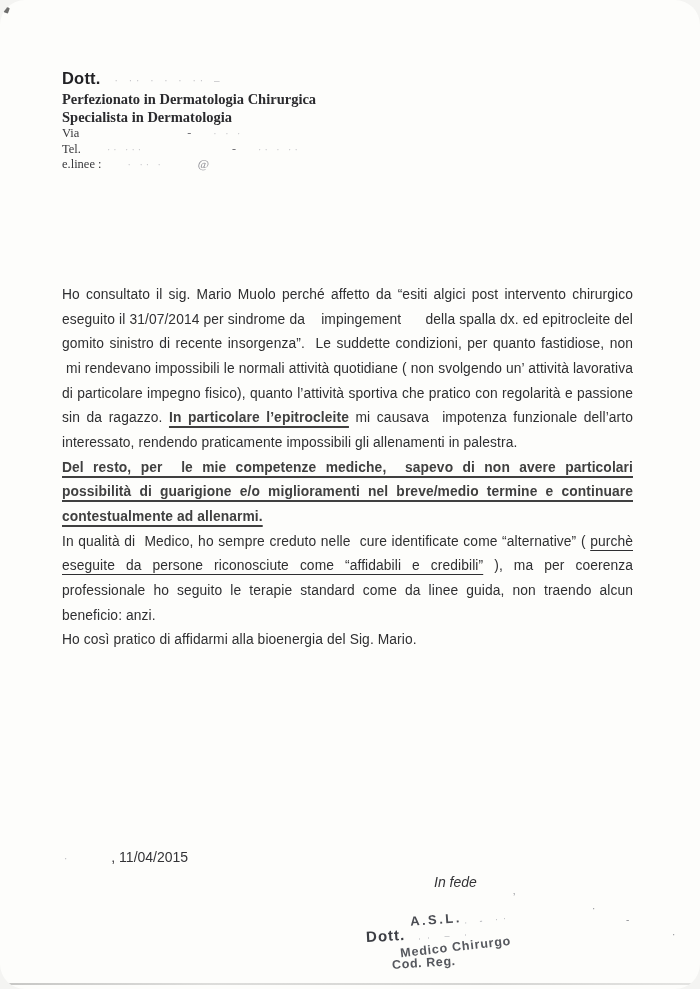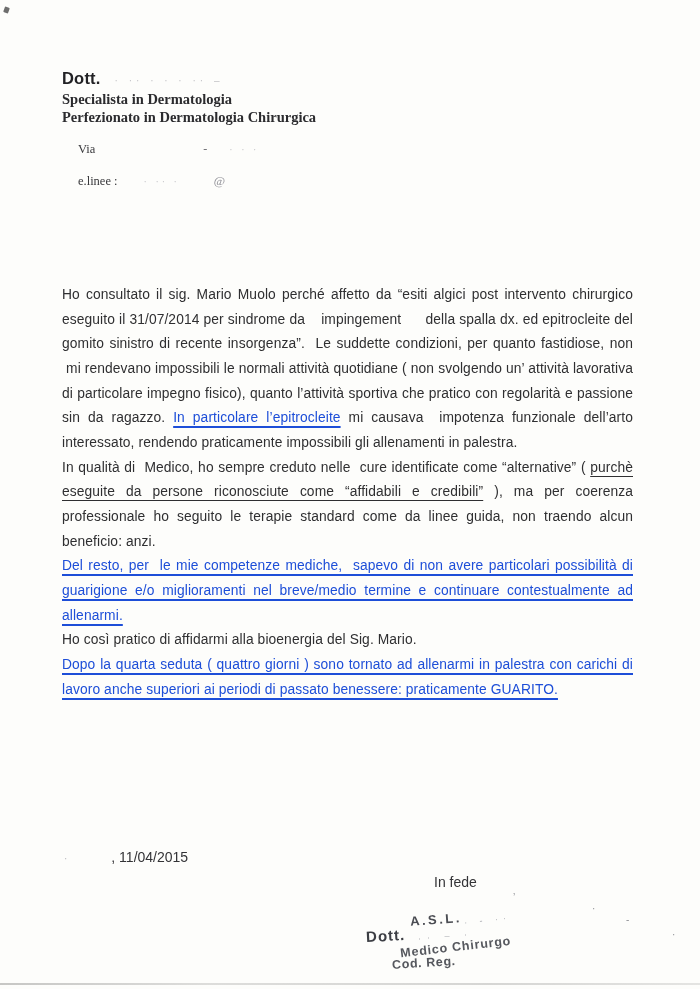--- a/index.html
+++ b/index.html
@@ -5,85 +5,86 @@
   html,body{margin:0;padding:0;}
   body{
     width:700px;height:989px;
     background:#f4f4f2;
     font-family:"Liberation Sans",sans-serif;
   }
   .page{
     position:relative;width:700px;height:989px;overflow:hidden;
     background:#fdfdfb;
     color:#2e2e30;
+    border-radius:25px;
   }
   
   .corner-speck{position:absolute;left:4px;top:7px;width:5px;height:6px;background:#4a4a4a;border-radius:1px;transform:rotate(20deg);opacity:.8;}
   .bottom-scan-line{position:absolute;left:0;top:983px;width:700px;height:2px;background:linear-gradient(90deg,#9a9a98,#c2c2c0 30%,#b5b5b3 70%,#cfcfcd);opacity:.55;}
   .speck{position:absolute;color:#8f9095;font-size:10px;line-height:10px;}
 
   
   .letterhead{position:absolute;left:62px;top:69px;}
   .dr-line{font-size:16.5px;font-weight:bold;letter-spacing:.2px;color:#222225;margin:0 0 3px 0;}
   .redact{color:#c3c3c7;font-size:10px;letter-spacing:4px;font-weight:normal;}
   .dr-line .redact{margin-left:14px;}
   .qual{font-family:"Liberation Serif",serif;font-weight:bold;font-size:14.5px;color:#2b2b2e;line-height:17.5px;margin:0;}
-  .contact{font-family:"Liberation Serif",serif;font-size:12.5px;color:#37373a;line-height:14.5px;margin:16px;}
+  .contact{font-family:"Liberation Serif",serif;font-size:12.5px;color:#37373a;line-height:14.5px;margin:0;}
   .contact .redact{letter-spacing:3px;}
   .dash-mark{color:#6d6d72;font-size:12px;}
   .at-mark{color:#8f8f96;font-size:12px;display:inline-block;transform:rotate(8deg);}
   .ml-a{margin-left:108px;} .ml-b{margin-left:22px;} .ml-c{margin-left:88px;} .ml-d{margin-left:26px;} .ml-e{margin-left:34px;}
 
   
   .letter-body{
     position:absolute;left:62px;top:283px;width:571px;
     font-size:13.8px;line-height:24.65px;letter-spacing:.1px;
     text-align:justify;color:#2f2f31;
   }
   .letter-body p{margin:0;}
   .u{text-decoration:underline;text-underline-offset:3.5px;text-decoration-thickness:1.2px;}
-  .bu{font-weight:normal;color:#1d4ed8;text-decoration:underline;text-underline-offset:3.5px;text-decoration-thickness:1.5px;}
+  .bu{font-weight:bold;color:#404040;text-decoration:underline;text-underline-offset:3.5px;text-decoration-thickness:1.5px;}
 
   
   .date-area{position:absolute;left:64px;top:849px;font-size:14px;color:#333336;}
   .place-mark{color:#b9b9bd;font-size:10px;}
   .date-text{margin-left:44px;}
-  .in-fede{position:absolute;left:434px;top:874px;font-size:14px;color:#333336;}
+  .in-fede{position:absolute;left:434px;top:874px;font-size:14px;color:#333336;font-style:italic;}
 
   
   .stamp{position:absolute;left:360px;top:903px;width:330px;height:80px;filter:blur(.3px);}
   .stamp span{position:absolute;white-space:nowrap;}
   .stamp-org{left:50px;top:9px;font-weight:bold;font-size:13px;letter-spacing:2.5px;color:#4b4d53;transform:rotate(-4deg);}
   .stamp-org-redact{left:104px;top:12px;color:#a9aab0;font-size:9px;letter-spacing:5px;transform:rotate(-6deg);}
   .stamp-dott{left:6px;top:24px;font-weight:bold;font-size:15px;letter-spacing:1px;color:#3c3e44;transform:rotate(-3deg);}
   .stamp-dott-redact{left:58px;top:28px;color:#a9aab0;font-size:9px;letter-spacing:6px;transform:rotate(-5deg);}
   .stamp-role{left:40px;top:37px;font-size:12.5px;font-weight:bold;letter-spacing:.8px;color:#56585e;transform:rotate(-6.5deg);}
   .stamp-reg{left:32px;top:53px;font-size:12.5px;font-weight:bold;letter-spacing:.6px;color:#56585e;transform:rotate(-3.5deg);}
 </style>
 </head>
 <body>
 
 <div class="page">
 
   <div class="corner-speck"></div>
 
   <div class="letterhead">
     <p class="dr-line"><span>Dott.</span><span class="redact">· ··    ·   · ·    ·· –</span></p>
+    <p class="qual">Perfezionato in Dermatologia Chirurgica</p>
     <p class="qual">Specialista in Dermatologia</p>
-    <p class="qual">Perfezionato in Dermatologia Chirurgica</p>
     <p class="contact"><span>Via</span><span class="dash-mark ml-a">-</span><span class="redact ml-b">· ·  ·</span></p>
+    <p class="contact"><span>Tel.</span><span class="redact ml-d">·· ···</span><span class="dash-mark ml-c">-</span><span class="redact ml-b">·· ·   ··</span></p>
     <p class="contact"><span>e.linee :</span><span class="redact ml-d">· ·· ·</span><span class="at-mark ml-e">@</span></p>
   </div>
 
   <div class="letter-body">
     <p><span>Ho consultato il sig. Mario Muolo perché affetto da “esiti algici post intervento chirurgico eseguito il 31/07/2014 per sindrome da &nbsp; &nbsp;impingement &nbsp; &nbsp; &nbsp;della spalla dx. ed epitrocleite del gomito sinistro di recente insorgenza”. &nbsp;Le suddette condizioni, per quanto fastidiose, non &nbsp;mi rendevano impossibili le normali attività quotidiane ( non svolgendo un’ attività lavorativa di particolare impegno fisico), quanto l’attività sportiva che pratico con regolarità e passione sin da ragazzo. </span><span class="bu">In particolare l’epitrocleite</span><span> mi causava &nbsp;impotenza funzionale dell’arto interessato, rendendo praticamente impossibili gli allenamenti in palestra.</span></p>
+    <p><span class="bu">Del resto, per &nbsp;le mie competenze mediche, &nbsp;sapevo di non avere particolari possibilità di guarigione e/o miglioramenti nel breve/medio termine e continuare contestualmente ad allenarmi.</span></p>
     <p><span>In qualità di &nbsp;Medico, ho sempre creduto nelle &nbsp;cure identificate come “alternative” ( </span><span class="u">purchè eseguite da persone riconosciute come “affidabili e credibili”</span><span> ), ma per coerenza professionale ho seguito le terapie standard come da linee guida, non traendo alcun beneficio: anzi.</span></p>
-    <p><span class="bu">Del resto, per &nbsp;le mie competenze mediche, &nbsp;sapevo di non avere particolari possibilità di guarigione e/o miglioramenti nel breve/medio termine e continuare contestualmente ad allenarmi.</span></p>
     <p><span>Ho così pratico di affidarmi alla bioenergia del Sig. Mario.</span></p>
-    <p><span class="bu">Dopo la quarta seduta ( quattro giorni ) sono tornato ad allenarmi in palestra con carichi di lavoro anche superiori ai periodi di passato benessere: praticamente GUARITO.</span></p>
   </div>
 
   <div class="date-area"><span class="place-mark">·</span><span class="date-text">, 11/04/2015</span></div>
 
   <div class="in-fede">In fede</div>
 
   <div class="stamp">
     <span class="stamp-org">A.S.L.</span>
     <span class="stamp-org-redact">· ‑ ··</span>
     <span class="stamp-dott">Dott.</span>

